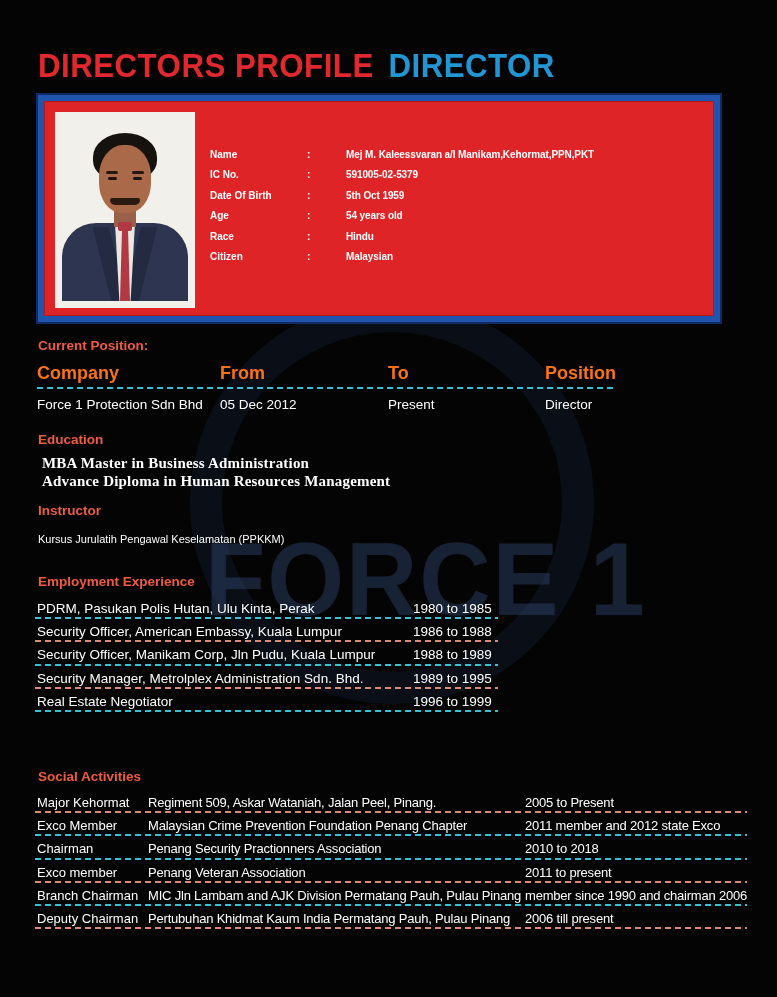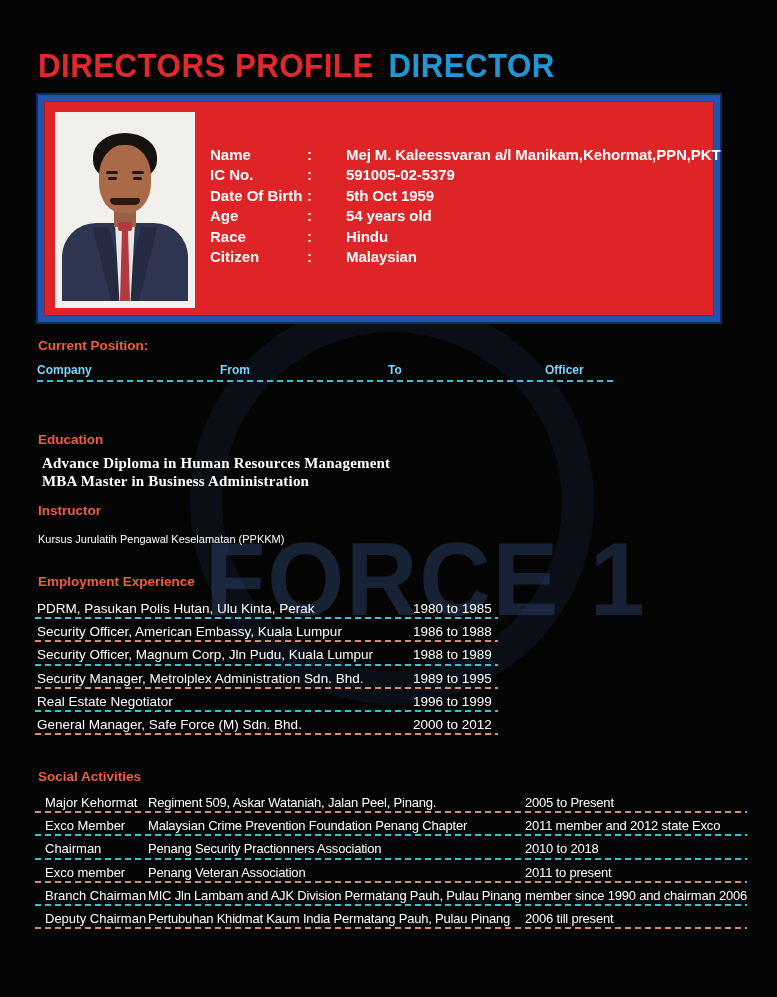--- a/index.html
+++ b/index.html
@@ -40,55 +40,55 @@
   .p-suit{left:0px;top:104px;width:126px;height:80px;background:#2e3550;border-radius:34px 34px 0 0;}
   .p-lapel-l{left:40px;top:108px;width:16px;height:74px;background:#232a42;transform:skewX(14deg);}
   .p-lapel-r{left:70px;top:108px;width:16px;height:74px;background:#232a42;transform:skewX(-14deg);}
   .p-shirt{left:53px;top:104px;width:20px;height:78px;background:#e9e7e1;
            clip-path:polygon(0 0,100% 0,78% 100%,22% 100%);}
   .p-tie{left:58px;top:110px;width:10px;height:72px;background:#b23844;
          clip-path:polygon(20% 0,80% 0,100% 100%,0 100%);}
   .p-knot{left:56px;top:103px;width:14px;height:9px;background:#b23844;border-radius:2px;}
 
   .details{position:absolute;left:166px;top:44px;}
-  .drow{display:flex;font-weight:bold;font-size:15px;line-height:20.4px;}
+  .drow{display:flex;font-weight:bold;font-size:10px;line-height:20.4px;}
   .dlabel{width:97px;}
   .dsep{width:39px;}
   .dvalue{white-space:nowrap;letter-spacing:-0.1px;}
 
   
   .sec-heading{position:absolute;color:#ef5c43;font-weight:bold;font-size:13.5px;white-space:nowrap;}
 
   
   .dash{position:absolute;left:0;right:0;bottom:1px;height:2px;background-repeat:repeat-x;background-size:10px 2px;}
   .dash-cyan{background-image:repeating-linear-gradient(90deg,#38c2d6 0,#38c2d6 6px,transparent 6px,transparent 10px);}
   .dash-salmon{background-image:repeating-linear-gradient(90deg,#d98d74 0,#d98d74 6px,transparent 6px,transparent 10px);}
 
   
   .cp-table{position:absolute;left:37px;top:363px;width:580px;}
-  .cp-head{display:flex;color:#7dd3fc;font-weight:bold;font-size:12px;}
+  .cp-head{display:flex;color:#f97316;font-weight:bold;font-size:18px;}
   .cp-row{display:flex;font-size:13.5px;margin-top:7px;}
   .cp-c1{width:183px;}.cp-c2{width:168px;}.cp-c3{width:157px;}.cp-c4{flex:1;}
   .cp-dashline{position:relative;height:2px;margin-top:4px;}
 
   
   .edu-items{position:absolute;left:42px;top:455px;font-family:"Liberation Serif",serif;
              font-weight:bold;font-size:15px;line-height:17.5px;letter-spacing:.2px;}
   .instructor-item{position:absolute;left:38px;top:533px;font-size:11px;}
 
   
   .emp-table{position:absolute;left:35px;top:597px;width:463px;}
   .emp-row{position:relative;height:23.2px;font-size:13.5px;}
   .emp-text{position:absolute;left:2px;top:4px;white-space:nowrap;}
   .emp-period{position:absolute;left:378px;top:4px;white-space:nowrap;}
 
   
   .soc-table{position:absolute;left:35px;top:791px;width:712px;}
   .soc-row{position:relative;height:23.2px;font-size:13px;}
-  .soc-role{position:absolute;left:10px;top:4px;white-space:nowrap;}
+  .soc-role{position:absolute;left:2px;top:4px;white-space:nowrap;}
   .soc-org{position:absolute;left:113px;top:4px;white-space:nowrap;letter-spacing:-0.2px;}
   .soc-period{position:absolute;left:490px;top:4px;white-space:nowrap;letter-spacing:-0.2px;}
 </style>
 </head>
 <body>
 
 <div class="page">
 
   <div class="wm-ring"></div>
   <div class="wm-text">FORCE 1</div>
@@ -150,67 +150,68 @@
       </div>
     </div>
   </div>
 
   <div class="sec-heading" style="left:38px;top:338px;">Current Position:</div>
   <div class="cp-table">
     <div class="cp-head">
       <span class="cp-c1">Company</span>
       <span class="cp-c2">From</span>
       <span class="cp-c3">To</span>
-      <span class="cp-c4">Officer</span>
+      <span class="cp-c4">Position</span>
     </div>
     <div class="cp-dashline">
         <div class="dash dash-cyan"></div>
       </div>
+    <div class="cp-row">
+      <span class="cp-c1">Force 1 Protection Sdn Bhd</span>
+      <span class="cp-c2">05 Dec 2012</span>
+      <span class="cp-c3">Present</span>
+      <span class="cp-c4">Director</span>
+    </div>
   </div>
 
   <div class="sec-heading" style="left:38px;top:432px;">Education</div>
   <div class="edu-items">
+    <div>MBA Master in Business Administration</div>
     <div>Advance Diploma in Human Resources Management</div>
-    <div>MBA Master in Business Administration</div>
   </div>
 
   <div class="sec-heading" style="left:38px;top:503px;">Instructor</div>
   <div class="instructor-item">Kursus Jurulatih Pengawal Keselamatan (PPKKM)</div>
 
   <div class="sec-heading" style="left:38px;top:574px;">Employment Experience</div>
   <div class="emp-table">
     <div class="emp-row">
       <span class="emp-text">PDRM, Pasukan Polis Hutan, Ulu Kinta, Perak</span>
       <span class="emp-period">1980 to 1985</span>
       <div class="dash dash-cyan"></div>
     </div>
     <div class="emp-row">
       <span class="emp-text">Security Officer, American Embassy, Kuala Lumpur</span>
       <span class="emp-period">1986 to 1988</span>
       <div class="dash dash-salmon"></div>
     </div>
     <div class="emp-row">
-      <span class="emp-text">Security Officer, Magnum Corp, Jln Pudu, Kuala Lumpur</span>
+      <span class="emp-text">Security Officer, Manikam Corp, Jln Pudu, Kuala Lumpur</span>
       <span class="emp-period">1988 to 1989</span>
       <div class="dash dash-cyan"></div>
     </div>
     <div class="emp-row">
       <span class="emp-text">Security Manager, Metrolplex Administration Sdn. Bhd.</span>
       <span class="emp-period">1989 to 1995</span>
       <div class="dash dash-salmon"></div>
     </div>
     <div class="emp-row">
       <span class="emp-text">Real Estate Negotiator</span>
       <span class="emp-period">1996 to 1999</span>
       <div class="dash dash-cyan"></div>
-    </div>
-    <div class="emp-row">
-      <span class="emp-text">General Manager, Safe Force (M) Sdn. Bhd.</span>
-      <span class="emp-period">2000 to 2012</span>
-      <div class="dash dash-salmon"></div>
     </div>
   </div>
 
   <div class="sec-heading" style="left:38px;top:769px;">Social Activities</div>
   <div class="soc-table">
     <div class="soc-row">
       <span class="soc-role">Major Kehormat</span>
       <span class="soc-org">Regiment 509, Askar Wataniah, Jalan Peel, Pinang.</span>
       <span class="soc-period">2005 to Present</span>
       <div class="dash dash-salmon"></div>

